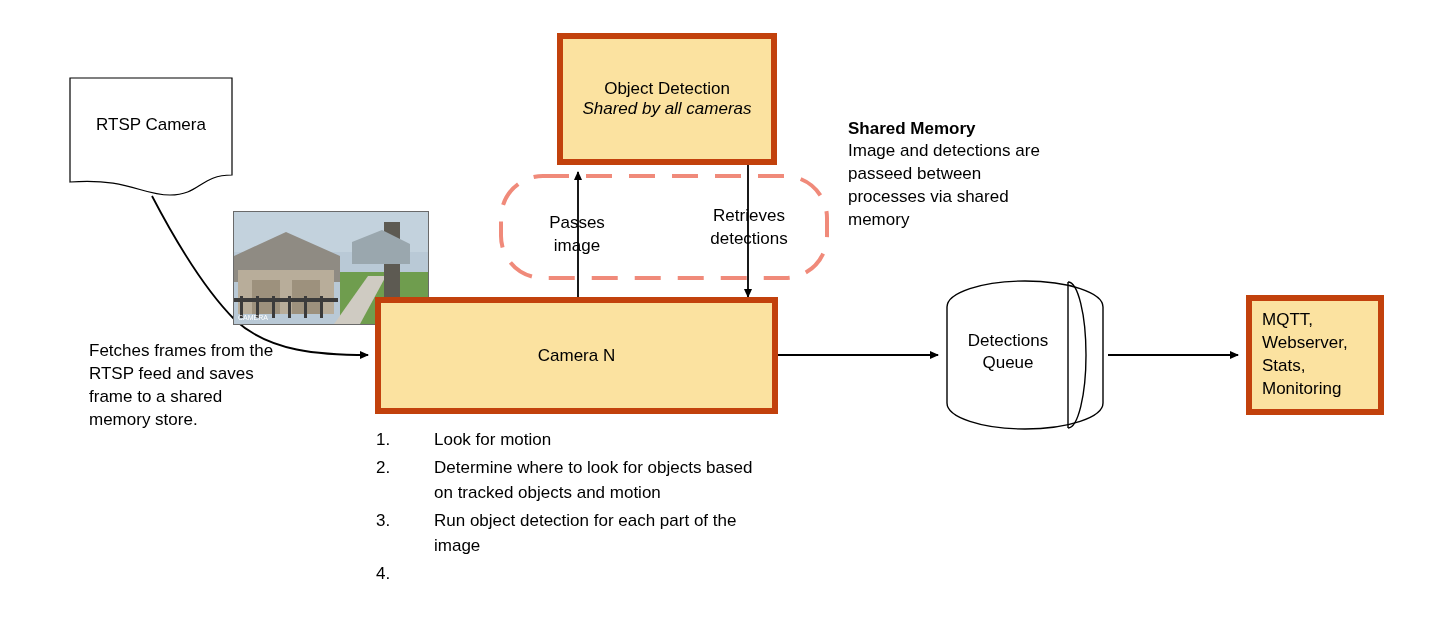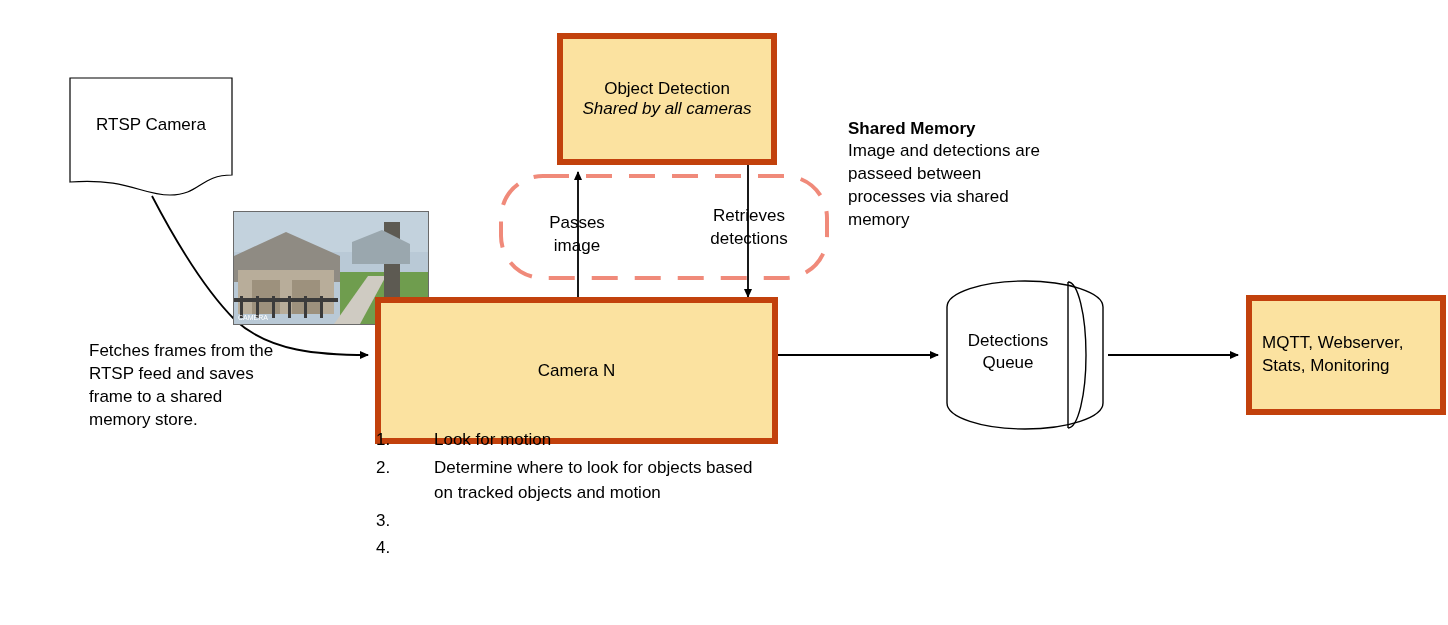--- a/index.html
+++ b/index.html
@@ -161,44 +161,45 @@
   </div>
 
   <div class="label center-text" style="left:694px; top:205px; width:110px;">Retrieves
 detections</div>
   <div class="label center-text" style="left:527px; top:212px; width:100px;">Passes
 image</div>
 
   <div class="label bold-head" style="left:848px; top:118px; width:210px;">Shared Memory</div>
   <div class="label" style="left:848px; top:140px; width:205px;">Image and detections are passeed between processes via shared memory</div>
 
-  <div class="node box" style="left:375px; top:297px; width:403px; height:147px;">
+  <div class="node box" style="left:375px; top:297px; width:403px; height:117px;">
     <div class="line1">Camera N</div>
   </div>
 
   <div class="steps" style="left:376px; top:427px; width:400px;">
     <div class="row">
       <span class="num">1.</span>
       <span class="txt">Look for motion</span>
     </div>
     <div class="row">
       <span class="num">2.</span>
       <span class="txt">Determine where to look for objects based on tracked objects and motion</span>
     </div>
     <div class="row">
       <span class="num">3.</span>
+      <span class="txt">Run object detection for each part of the image</span>
     </div>
     <div class="row">
       <span class="num">4.</span>
     </div>
   </div>
 
   <div class="queue-label" style="left:948px; top:330px; width:120px;">
     <div>Detections</div>
     <div>Queue</div>
   </div>
 
 
-  <div class="node box" style="left:1246px; top:295px; width:200px; height:120px;">
+  <div class="node box" style="left:1246px; top:295px; width:138px; height:120px;">
     <div class="mqtt-text">MQTT, Webserver, Stats, Monitoring</div>
   </div>
 
 </div>
 
 </body></html>

